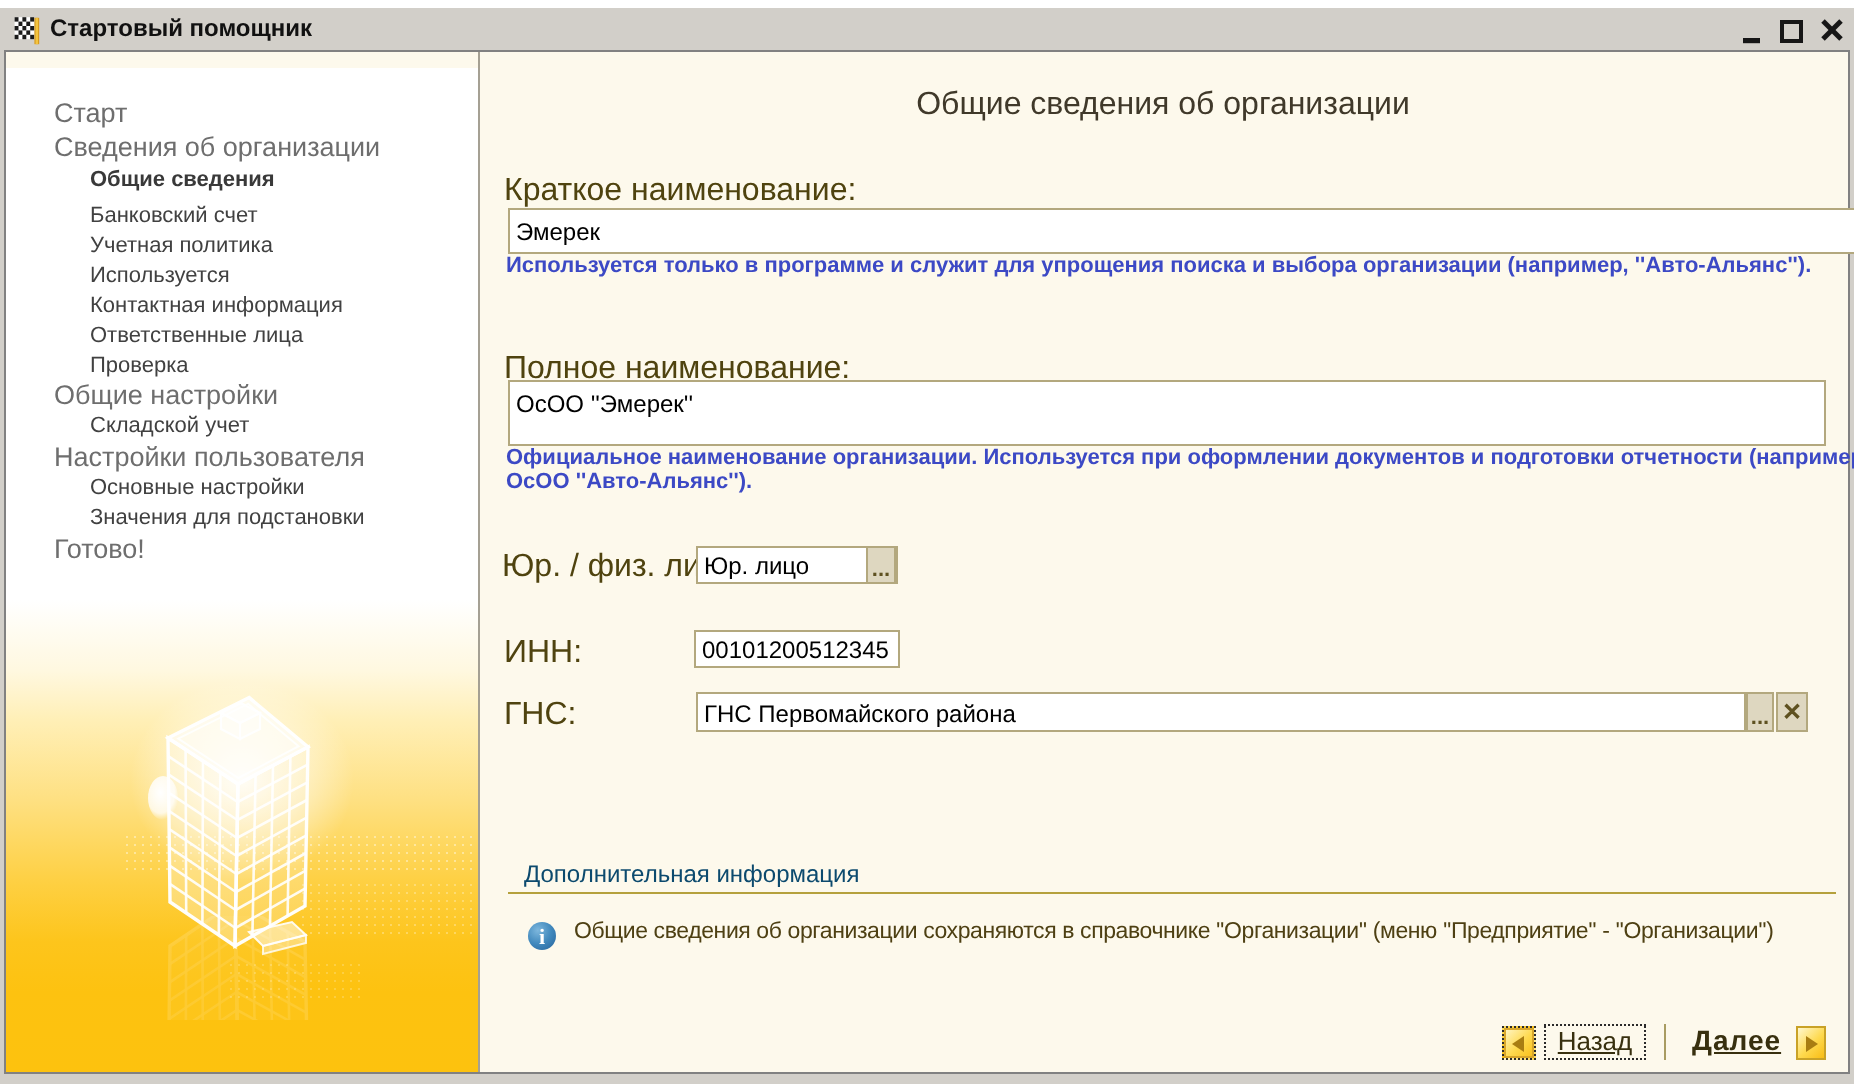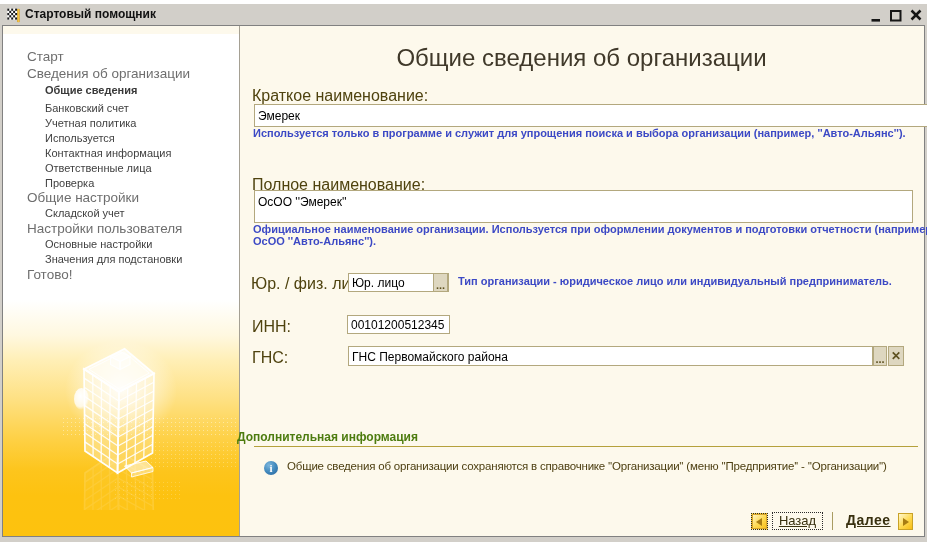--- a/index.html
+++ b/index.html
@@ -22,21 +22,21 @@
   .nav2 { position:absolute; left:42px; font-size:11px; color:#414141; white-space:nowrap; }
   .navsel { font-weight:bold; color:#393939; }
   
   .lbl { position:absolute; font-size:16px; color:#4f430f; white-space:nowrap; }
   .hint { position:absolute; font-size:11px; color:#3c49c5; white-space:nowrap;font-weight:bold; }
   .inp { position:absolute; border:1px solid #b3a87e; background:#ffffff;
     font-size:12px; color:#000; white-space:nowrap; }
   .btnface { position:absolute; border:1px solid #b3a87e; background:#ded7c0;
     color:#5e5120; text-align:center; }
   #h1 { position:absolute; left:237px; width:683px; top:18px; text-align:center;
-    font-size:24px; color:#40392a; }
+    font-size:16px; color:#40392a; }
 </style>
 </head>
 <body>
 <div id="win">
   <div id="titlebar">
     <svg id="flagicon" class="abs" style="left:4px;top:4px" width="19" height="19" viewBox="0 0 19 19">
         <rect x="11.2" y="0.9" width="2.4" height="13.2" fill="#d89b1e"></rect>
         <rect x="11.8" y="0.9" width="1.2" height="13.2" fill="#f3c440"></rect>
         <rect x="1.3" y="0.6" width="9.75" height="11.00" fill="#fdfdfd"></rect>
         <rect x="1.30" y="0.60" width="1.95" height="2.20" fill="#1b1b1b"></rect>
@@ -182,31 +182,30 @@
     <div class="inp" style="left:251px;top:78px;width:749px;height:23px;padding:4px 3px 0 3px">Эмерек</div>
     <div class="hint" style="left:250px;top:101px">Используется только в программе и служит для упрощения поиска и выбора организации (например, ''Авто-Альянс'').</div>
 
     <div class="lbl" style="left:249px;top:150px">Полное наименование:</div>
     <div class="inp" style="left:251px;top:164px;width:659px;height:33px;padding:4px 3px 0 3px">ОсОО ''Эмерек''</div>
     <div class="hint" style="left:250px;top:197px;line-height:12.4px">Официальное наименование организации. Используется при оформлении документов и подготовки отчетности (например,<br>ОсОО ''Авто-Альянс'').</div>
 
     <div class="lbl" style="left:248px;top:249px">Юр. / физ. лицо:</div>
     <div class="inp" style="left:345px;top:247px;width:101px;height:19px;padding:2px 0 0 3px">Юр. лицо</div>
     <div class="btnface" style="left:430px;top:247px;width:15px;height:19px;font-size:11px;line-height:22px;font-weight:bold">...</div>
-    <div class="hint" style="left:455px;top:249px">Тип организации - юридическое лицо или индивидуальный предприниматель.</div>
 
     <div class="lbl" style="left:249px;top:291.5px">ИНН:</div>
     <div class="inp" style="left:344px;top:289px;width:103px;height:19px;padding:2px 0 0 3px">00101200512345</div>
 
     <div class="lbl" style="left:249px;top:323px">ГНС:</div>
     <div class="inp" style="left:345px;top:320px;width:525px;height:20px;padding:3px 0 0 3px">ГНС Первомайского района</div>
     <div class="btnface" style="left:870px;top:320px;width:14px;height:20px;font-size:11px;line-height:24px;font-weight:bold">...</div>
     <div class="btnface" style="left:885px;top:320px;width:16px;height:20px;font-size:12px;line-height:18px;font-weight:bold">✕</div>
 
-    <div class="abs" style="left:234px;top:404px;font-size:12px;font-weight:bold;color:#4d7c0f">Дополнительная информация</div>
+    <div class="abs" style="left:259px;top:404px;font-size:12px;font-weight:normal;color:#0c4a6e">Дополнительная информация</div>
     <div class="abs" style="left:251px;top:420px;width:664px;height:1px;background:#b5a13c"></div>
 
     <svg class="abs" style="left:261px;top:435px" width="14" height="14" viewBox="0 0 14 14">
       <defs>
           <radialGradient id="ig" cx="0.35" cy="0.3" r="0.8">
         <stop offset="0" stop-color="#7db7dd"></stop>
             <stop offset="0.6" stop-color="#4189bd"></stop>
             <stop offset="1" stop-color="#2e6ea5"></stop>
       </radialGradient>
         </defs>

